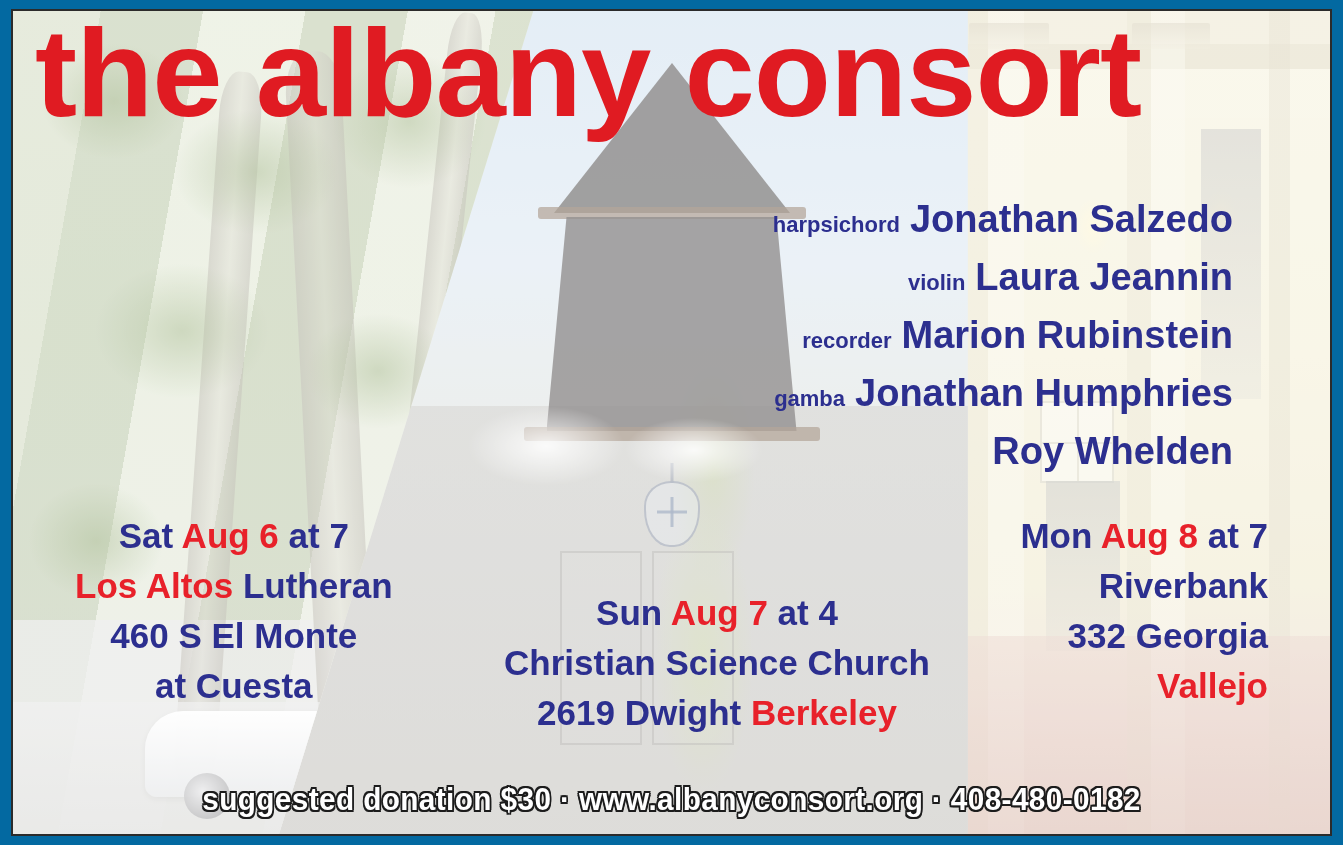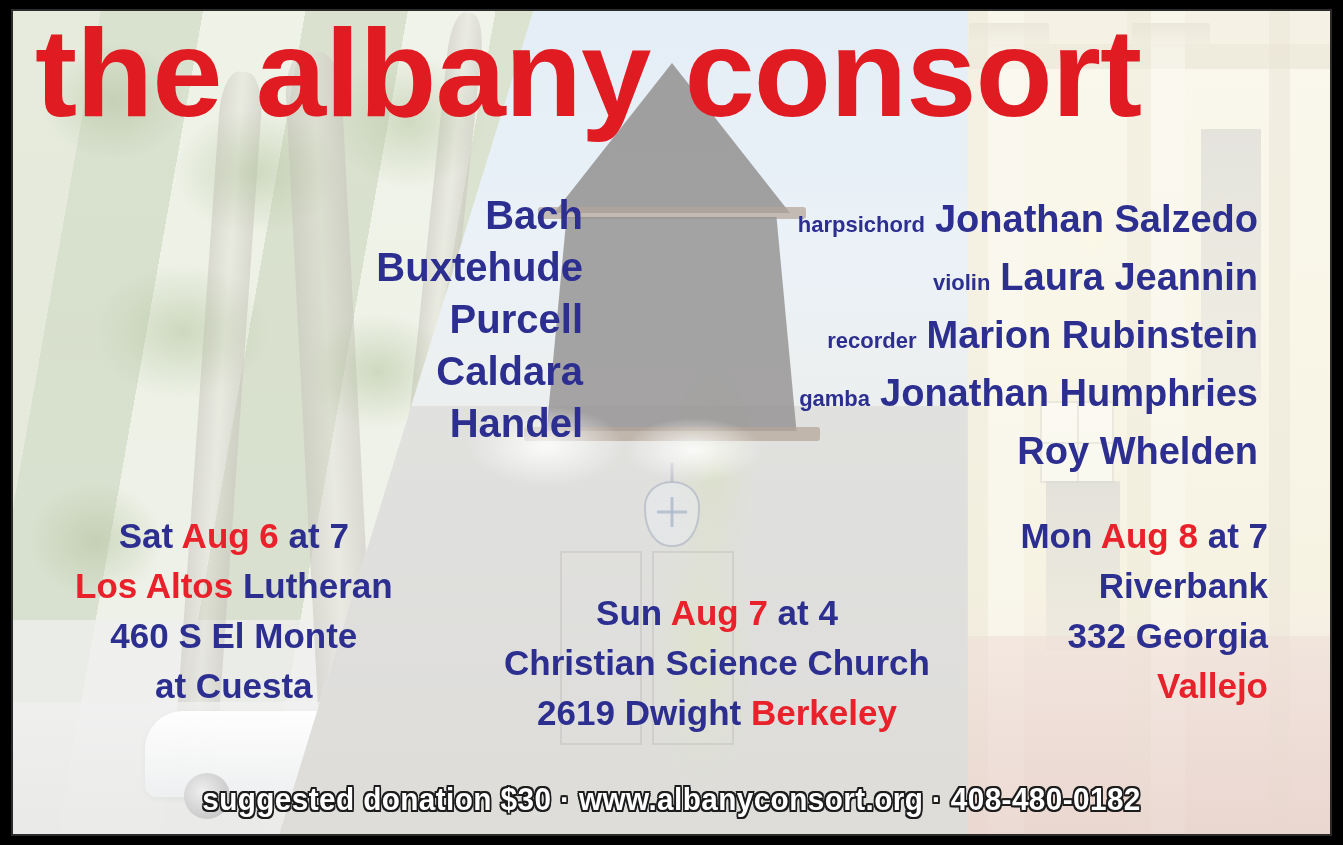--- a/index.html
+++ b/index.html
@@ -5,21 +5,21 @@
 <style>
   html,body{margin:0;padding:0;background:#ffffff;}
   body{
     width:1343px;height:845px;overflow:hidden;
     font-family:"Liberation Sans","DejaVu Sans",sans-serif;
   }
 
   
   #poster{
     position:relative;width:1343px;height:845px;
-    background:#000000;box-sizing:border-box;
+    background:#0369a1;box-sizing:border-box;
     padding:9px 11px 9px 11px;
   }
   #frame{
     position:relative;width:100%;height:100%;
     box-sizing:border-box;
     border:2px solid #2b2b2b;
     overflow:hidden;
     background:#ecece8;
   }
 
@@ -163,21 +163,21 @@
 
   
   .composers{
     position:absolute;left:240px;top:178px;width:330px;
     text-align:right;font-weight:700;color:#2c2f8f;
     font-size:40px;line-height:52px;
   }
   .composers .c{display:block;white-space:nowrap;}
 
   
-  .performers{position:absolute;left:645px;top:182px;width:600px;}
+  .performers{position:absolute;left:620px;top:182px;width:600px;}
   .perf-row{display:flex;align-items:baseline;justify-content:flex-end;
     gap:10px;white-space:nowrap;line-height:52px;}
   .perf-inst{font-weight:700;color:#2c2f8f;font-size:22px;}
   .perf-name{font-weight:700;color:#2c2f8f;font-size:38px;}
 
   
   .concert{position:absolute;font-weight:700;color:#2c2f8f;
     font-size:35px;line-height:50px;white-space:nowrap;}
   .concert .ln{display:block;}
   .red{color:#e8212a;}
@@ -256,27 +256,20 @@
         <div class="wheel" style="left:24.2%;top:762px;width:46px;height:46px;"></div>
       </div>
 
       <div id="wash"></div>
     </div>
 
     <div id="content">
 
       <div class="title" style="color: rgb(224, 27, 34);">the albany consort</div>
 
-      <div class="composers" id="composers-list">
-          <span class="c">Bach</span>
-          <span class="c">Buxtehude</span>
-          <span class="c">Purcell</span>
-          <span class="c">Caldara</span>
-          <span class="c">Handel</span>
-        </div>
 
       <div class="performers" id="performers-list">
           <div class="perf-row">
             <span class="perf-inst">harpsichord</span>
             <span class="perf-name">Jonathan Salzedo</span>
           </div>
           <div class="perf-row">
             <span class="perf-inst">violin</span>
             <span class="perf-name">Laura Jeannin</span>
           </div>

